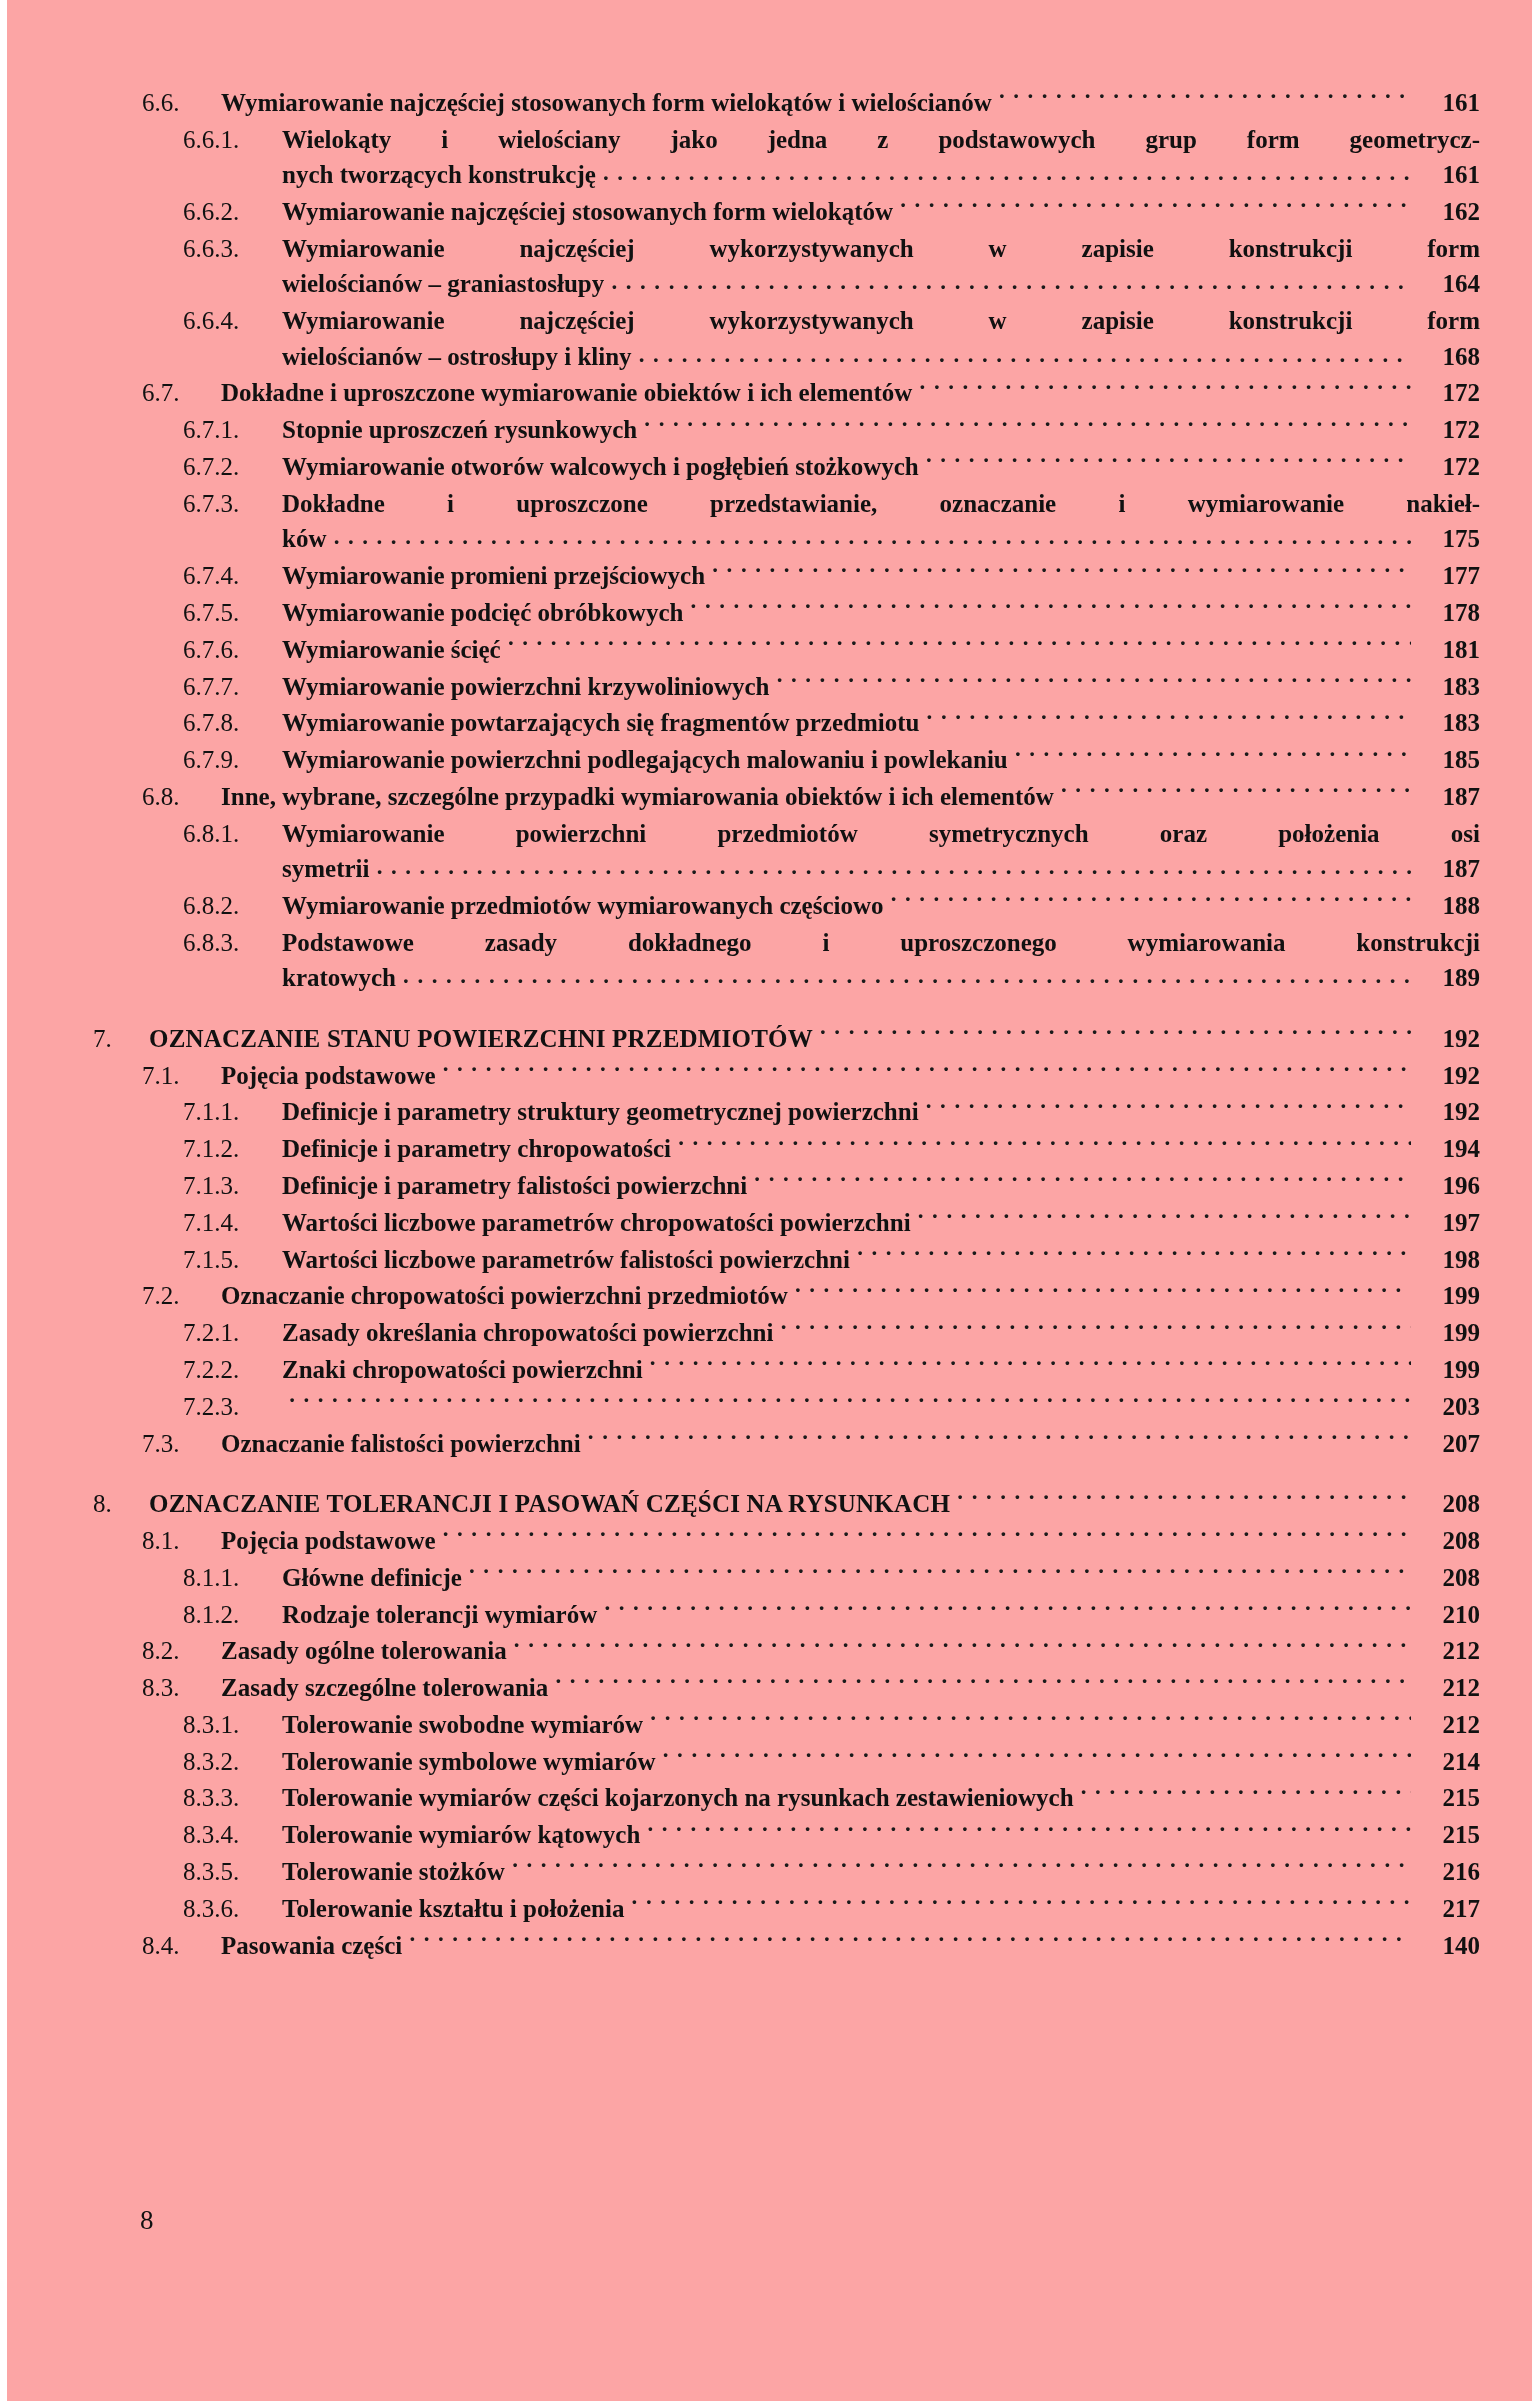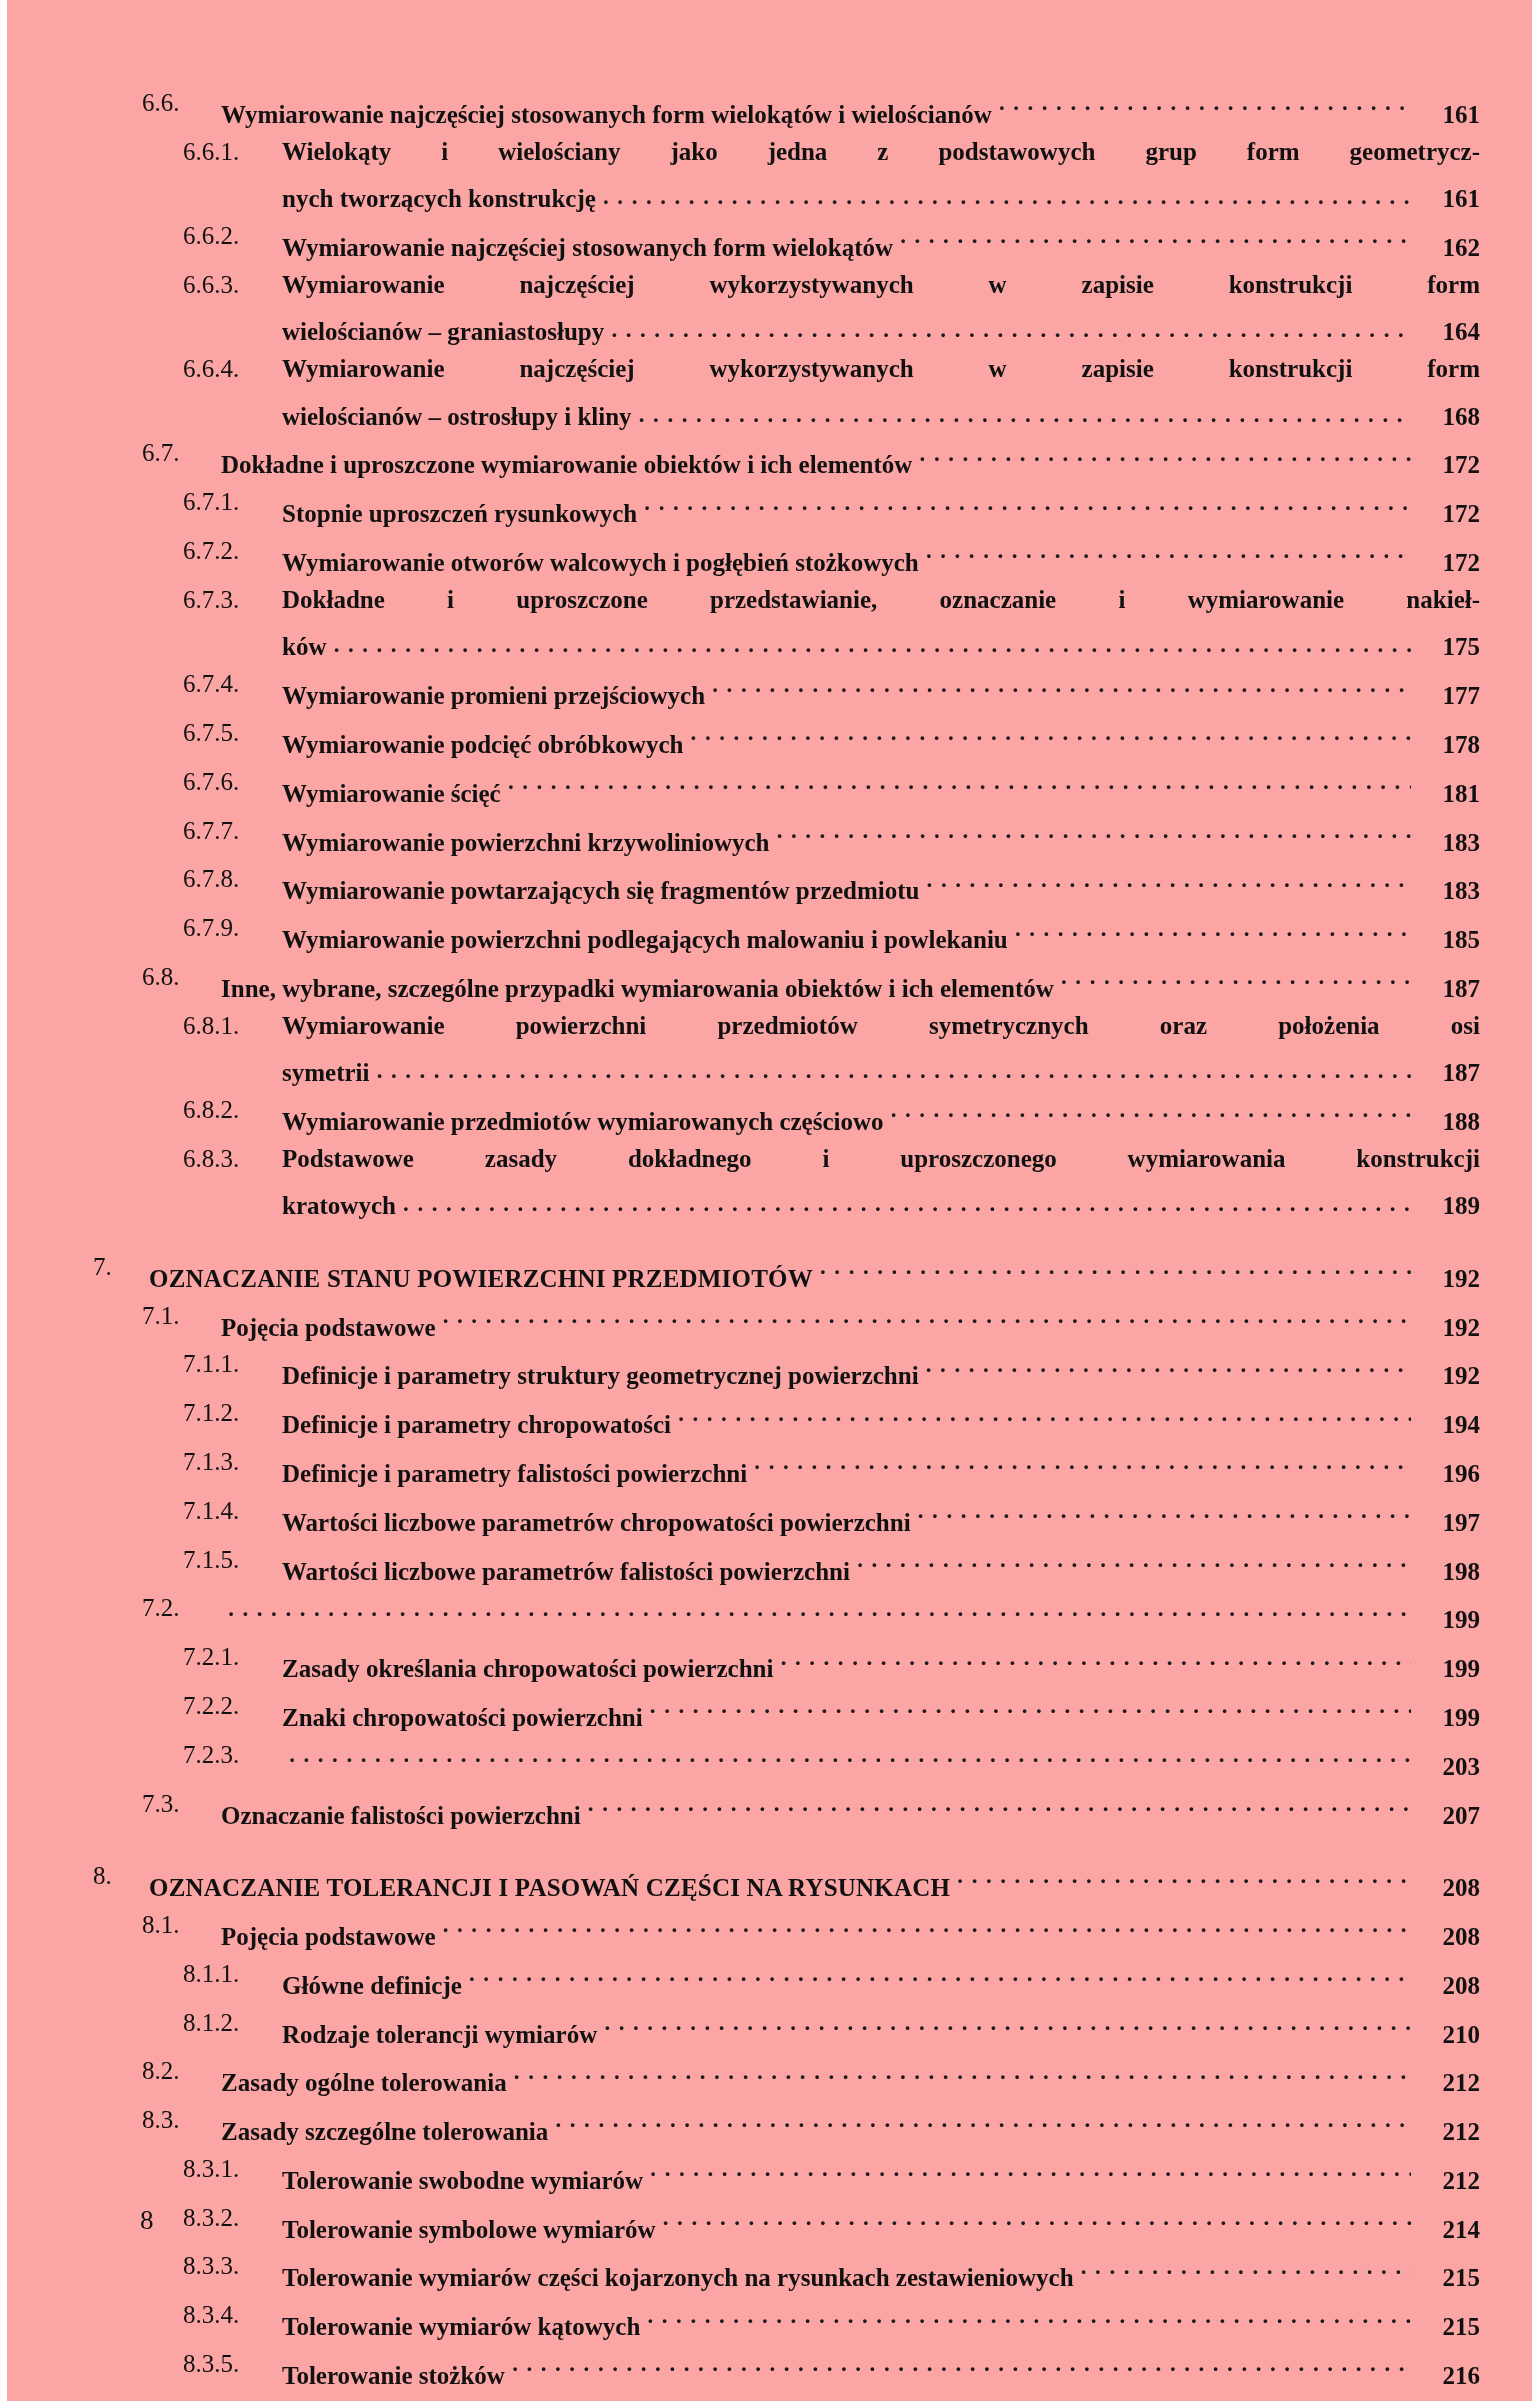--- a/index.html
+++ b/index.html
@@ -87,21 +87,20 @@
     display: flex;
     align-items: flex-end;
     width: 100%;
   }
   .page-no {
     flex: 0 0 auto;
     width: 56px;
     text-align: right;
     white-space: nowrap;
     padding-left: 7.2px;
-    margin-top: 12px;
   }
   
   .lvl-chapter .num { width: 47px; }
   .lvl-chapter { margin-left: -40px; }
   .lvl-2 .num { width: 70px; }
   .lvl-3 .num { width: 90px; }
   .lvl-3 { margin-left: 50px; }
   .lvl-2 { margin-left: 9px; }
   .caps { letter-spacing: 0.2px; }
   .gap-top { margin-top: 25px; }
@@ -392,20 +391,21 @@
             <span class="ttext">Wartości liczbowe parametrów falistości powierzchni</span>
             <span class="leader"></span>
             <span class="page-no">198</span>
           </div>
         </div>
       </div>
       <div class="entry lvl-2">
         <div class="num">7.2.</div>
         <div class="mid">
           <div class="titleline">
+            <span class="ttext">Oznaczanie chropowatości powierzchni przedmiotów</span>
             <span class="leader"></span>
             <span class="page-no">199</span>
           </div>
         </div>
       </div>
       <div class="entry lvl-3">
         <div class="num">7.2.1.</div>
         <div class="mid">
           <div class="titleline">
             <span class="ttext">Zasady określania chropowatości powierzchni</span>

